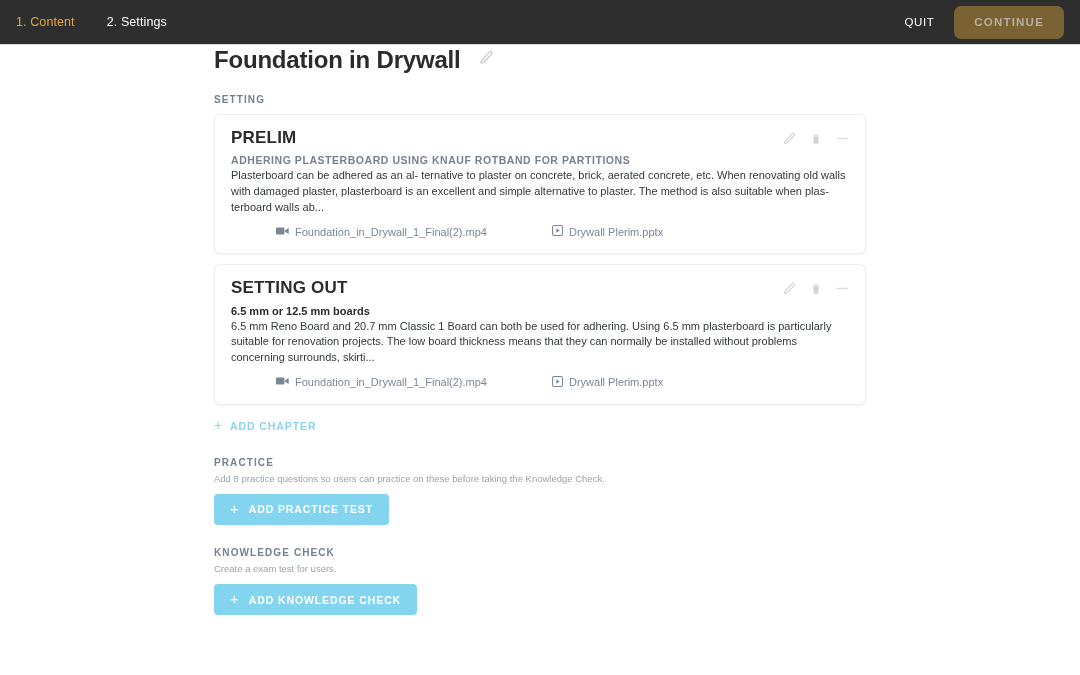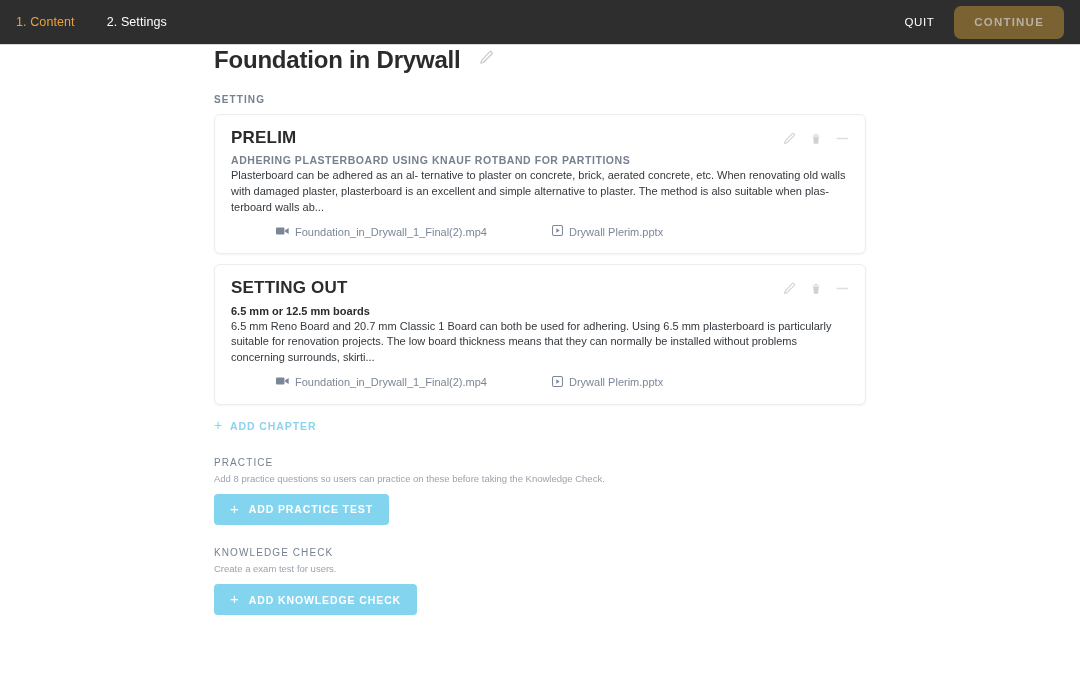--- a/index.html
+++ b/index.html
@@ -192,21 +192,21 @@
     font-weight: 400;
     line-height: 1;
     position: relative;
     top: -1px;
   }
 
   
   .block { margin-top: 22px; }
   .block-label {
     font-size: 10px;
-    font-weight: 400;
+    font-weight: 700;
     color: #76808f;
     letter-spacing: 1.1px;
   }
   .block-desc {
     margin-top: 5px;
     font-size: 9.5px;
     color: #9aa3ad;
     line-height: 1.3;
   }
   .blue-btn {

